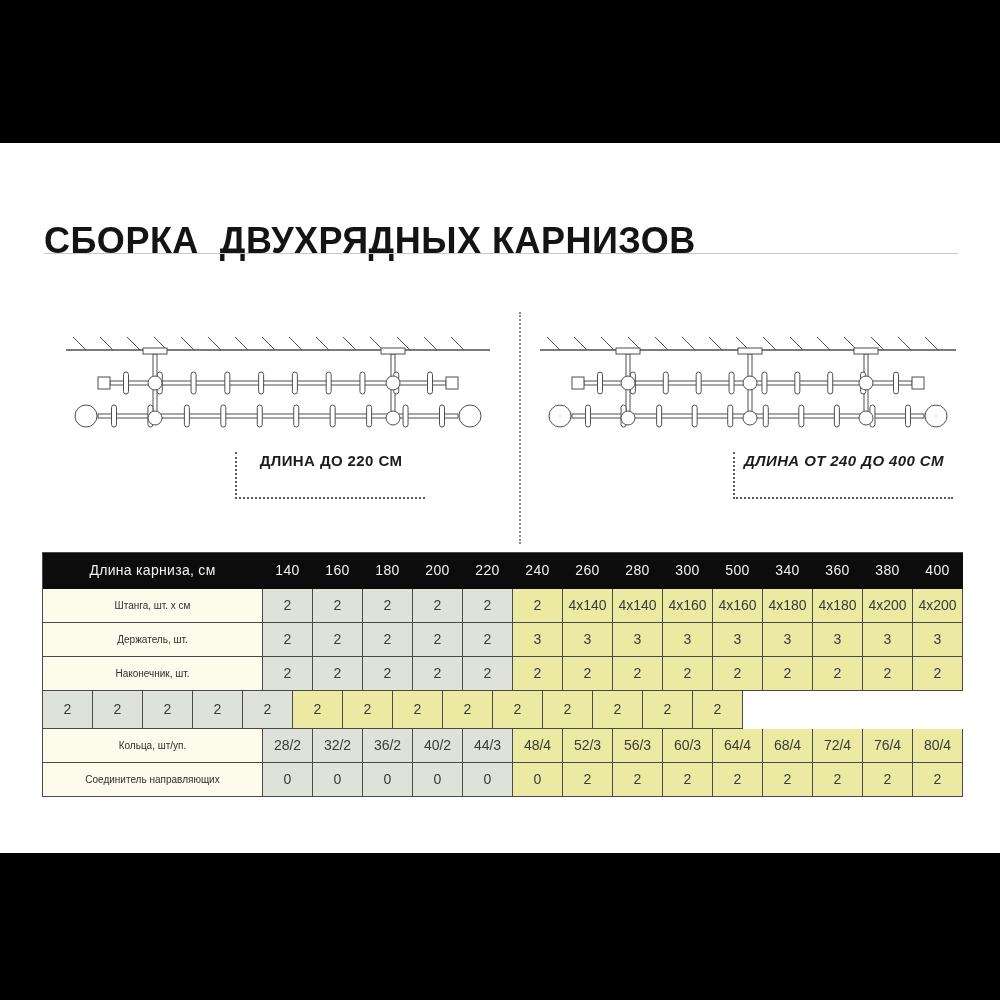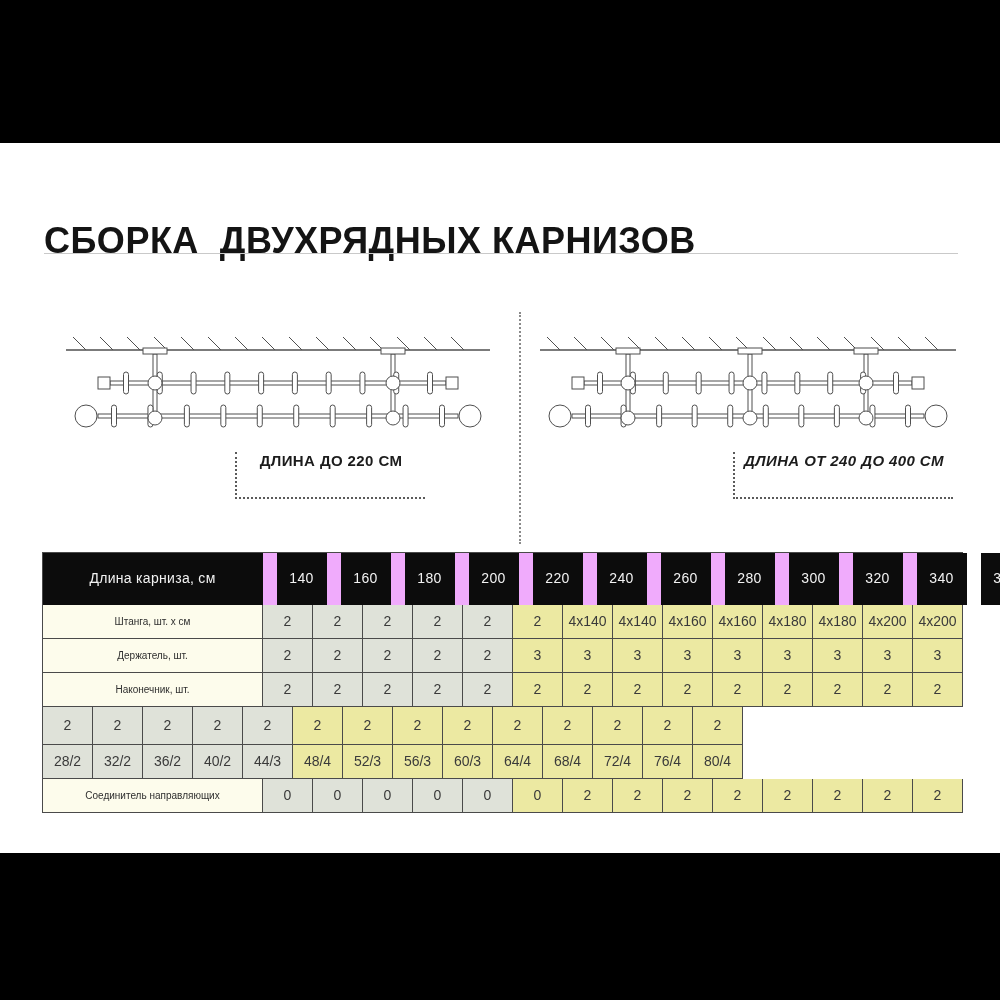--- a/index.html
+++ b/index.html
@@ -36,21 +36,21 @@
   }
   #caption-short{left:235px;width:188px;}
   #caption-long{left:733px;width:218px;font-style:italic;}
 
   #spec-table{
     position:absolute;left:42px;top:552px;width:920px;
     border-left:1px solid #4a4a4a;border-top:1px solid #4a4a4a;
     font-size:14px;color:#3a3a3a;
   }
   .trow{display:flex;height:34px;}
-  .trow.thead{height:52px;background:#f0abfc;color:#f2f2f2;gap:14px;}
+  .trow.thead{height:36px;background:#a16207;color:#f2f2f2;}
   .trow.tall{height:38px;}
   .cell{
     box-sizing:border-box;flex:0 0 50px;
     border-right:1px solid #4a4a4a;border-bottom:1px solid #4a4a4a;
     display:flex;flex-direction:column;align-items:center;justify-content:center;
     line-height:1.2;
   }
   .cell.label{flex:0 0 220px;font-size:10px;background:#fdfcec;color:#2e2e2e;text-align:center;}
   .thead .cell{border-right-color:#0c0c0c;border-bottom-color:#0c0c0c;background:#0c0c0c;font-size:14px;letter-spacing:.3px;}
   .thead .cell.label{background:#0c0c0c;color:#f2f2f2;font-size:14px;}
@@ -194,21 +194,21 @@
       <div class="cell label">Длина карниза, см</div>
       <div class="cell">140</div>
       <div class="cell">160</div>
       <div class="cell">180</div>
       <div class="cell">200</div>
       <div class="cell">220</div>
       <div class="cell">240</div>
       <div class="cell">260</div>
       <div class="cell">280</div>
       <div class="cell">300</div>
-      <div class="cell">320</div>
+      <div class="cell">500</div>
       <div class="cell">340</div>
       <div class="cell">360</div>
       <div class="cell">380</div>
       <div class="cell">400</div>
     </div>
     <div class="trow">
       <div class="cell label">
         <div class="lbl-line">Штанга, шт. х см</div>
       </div>
       <div class="cell val g1">2</div>
@@ -274,20 +274,23 @@
       <div class="cell val g2">2</div>
       <div class="cell val g2">2</div>
       <div class="cell val g2">2</div>
       <div class="cell val g2">2</div>
       <div class="cell val g2">2</div>
       <div class="cell val g2">2</div>
       <div class="cell val g2">2</div>
       <div class="cell val g2">2</div>
     </div>
     <div class="trow">
+      <div class="cell label">
+        <div class="lbl-line">Кольца, шт/уп.</div>
+      </div>
       <div class="cell val g1">28/2</div>
       <div class="cell val g1">32/2</div>
       <div class="cell val g1">36/2</div>
       <div class="cell val g1">40/2</div>
       <div class="cell val g1">44/3</div>
       <div class="cell val g2">48/4</div>
       <div class="cell val g2">52/3</div>
       <div class="cell val g2">56/3</div>
       <div class="cell val g2">60/3</div>
       <div class="cell val g2">64/4</div>

